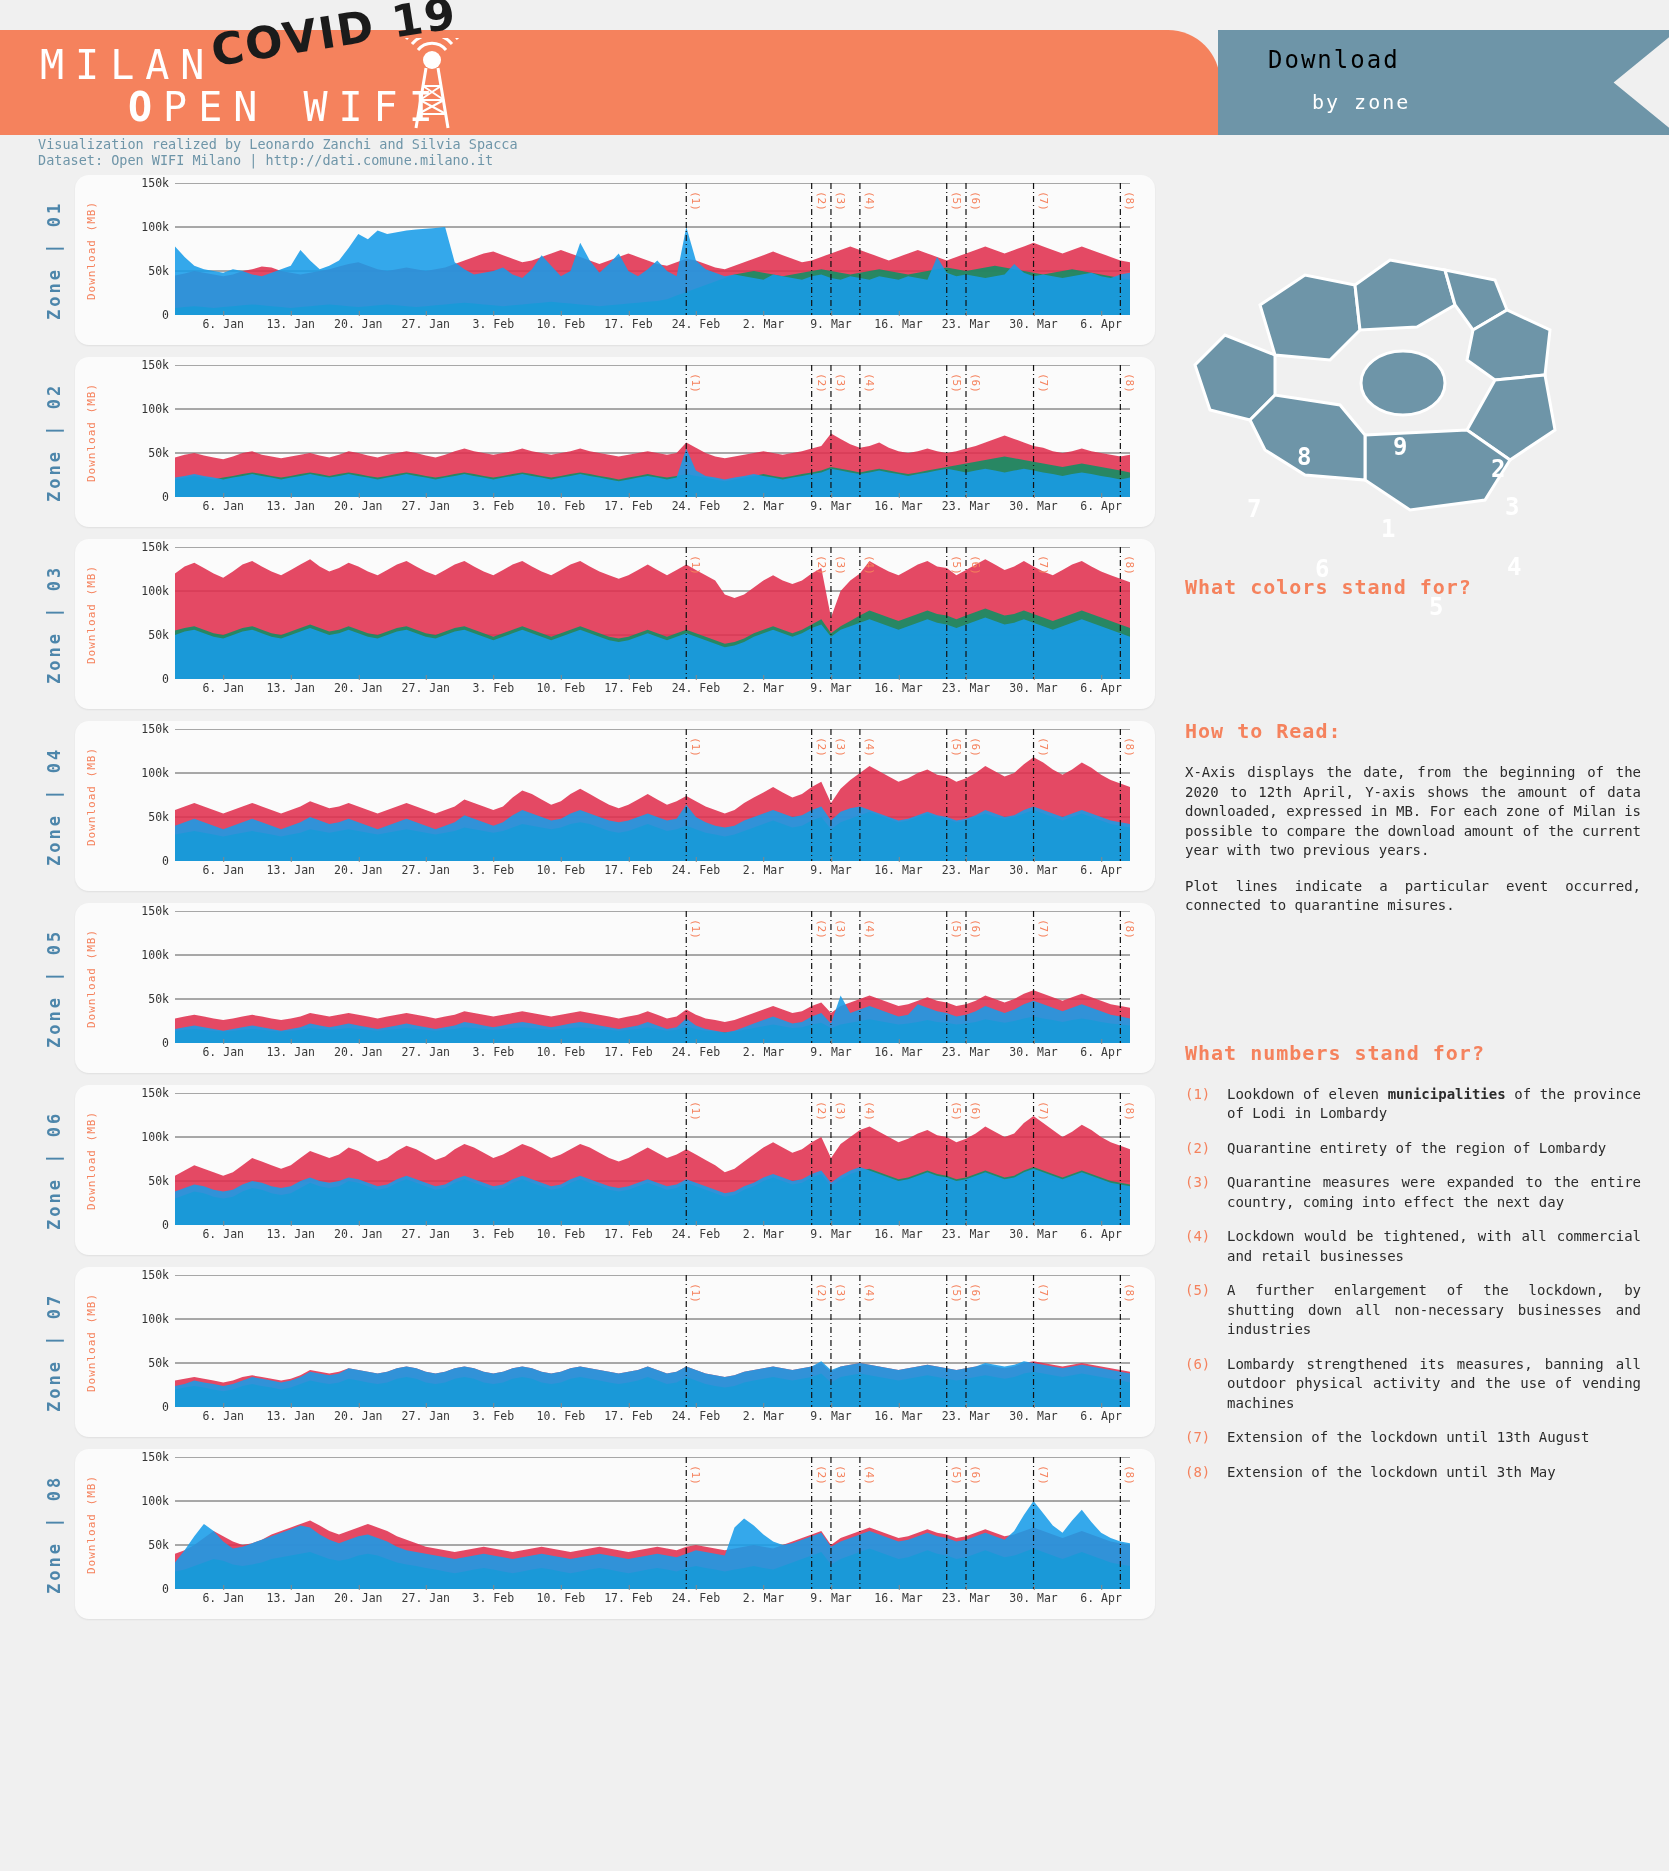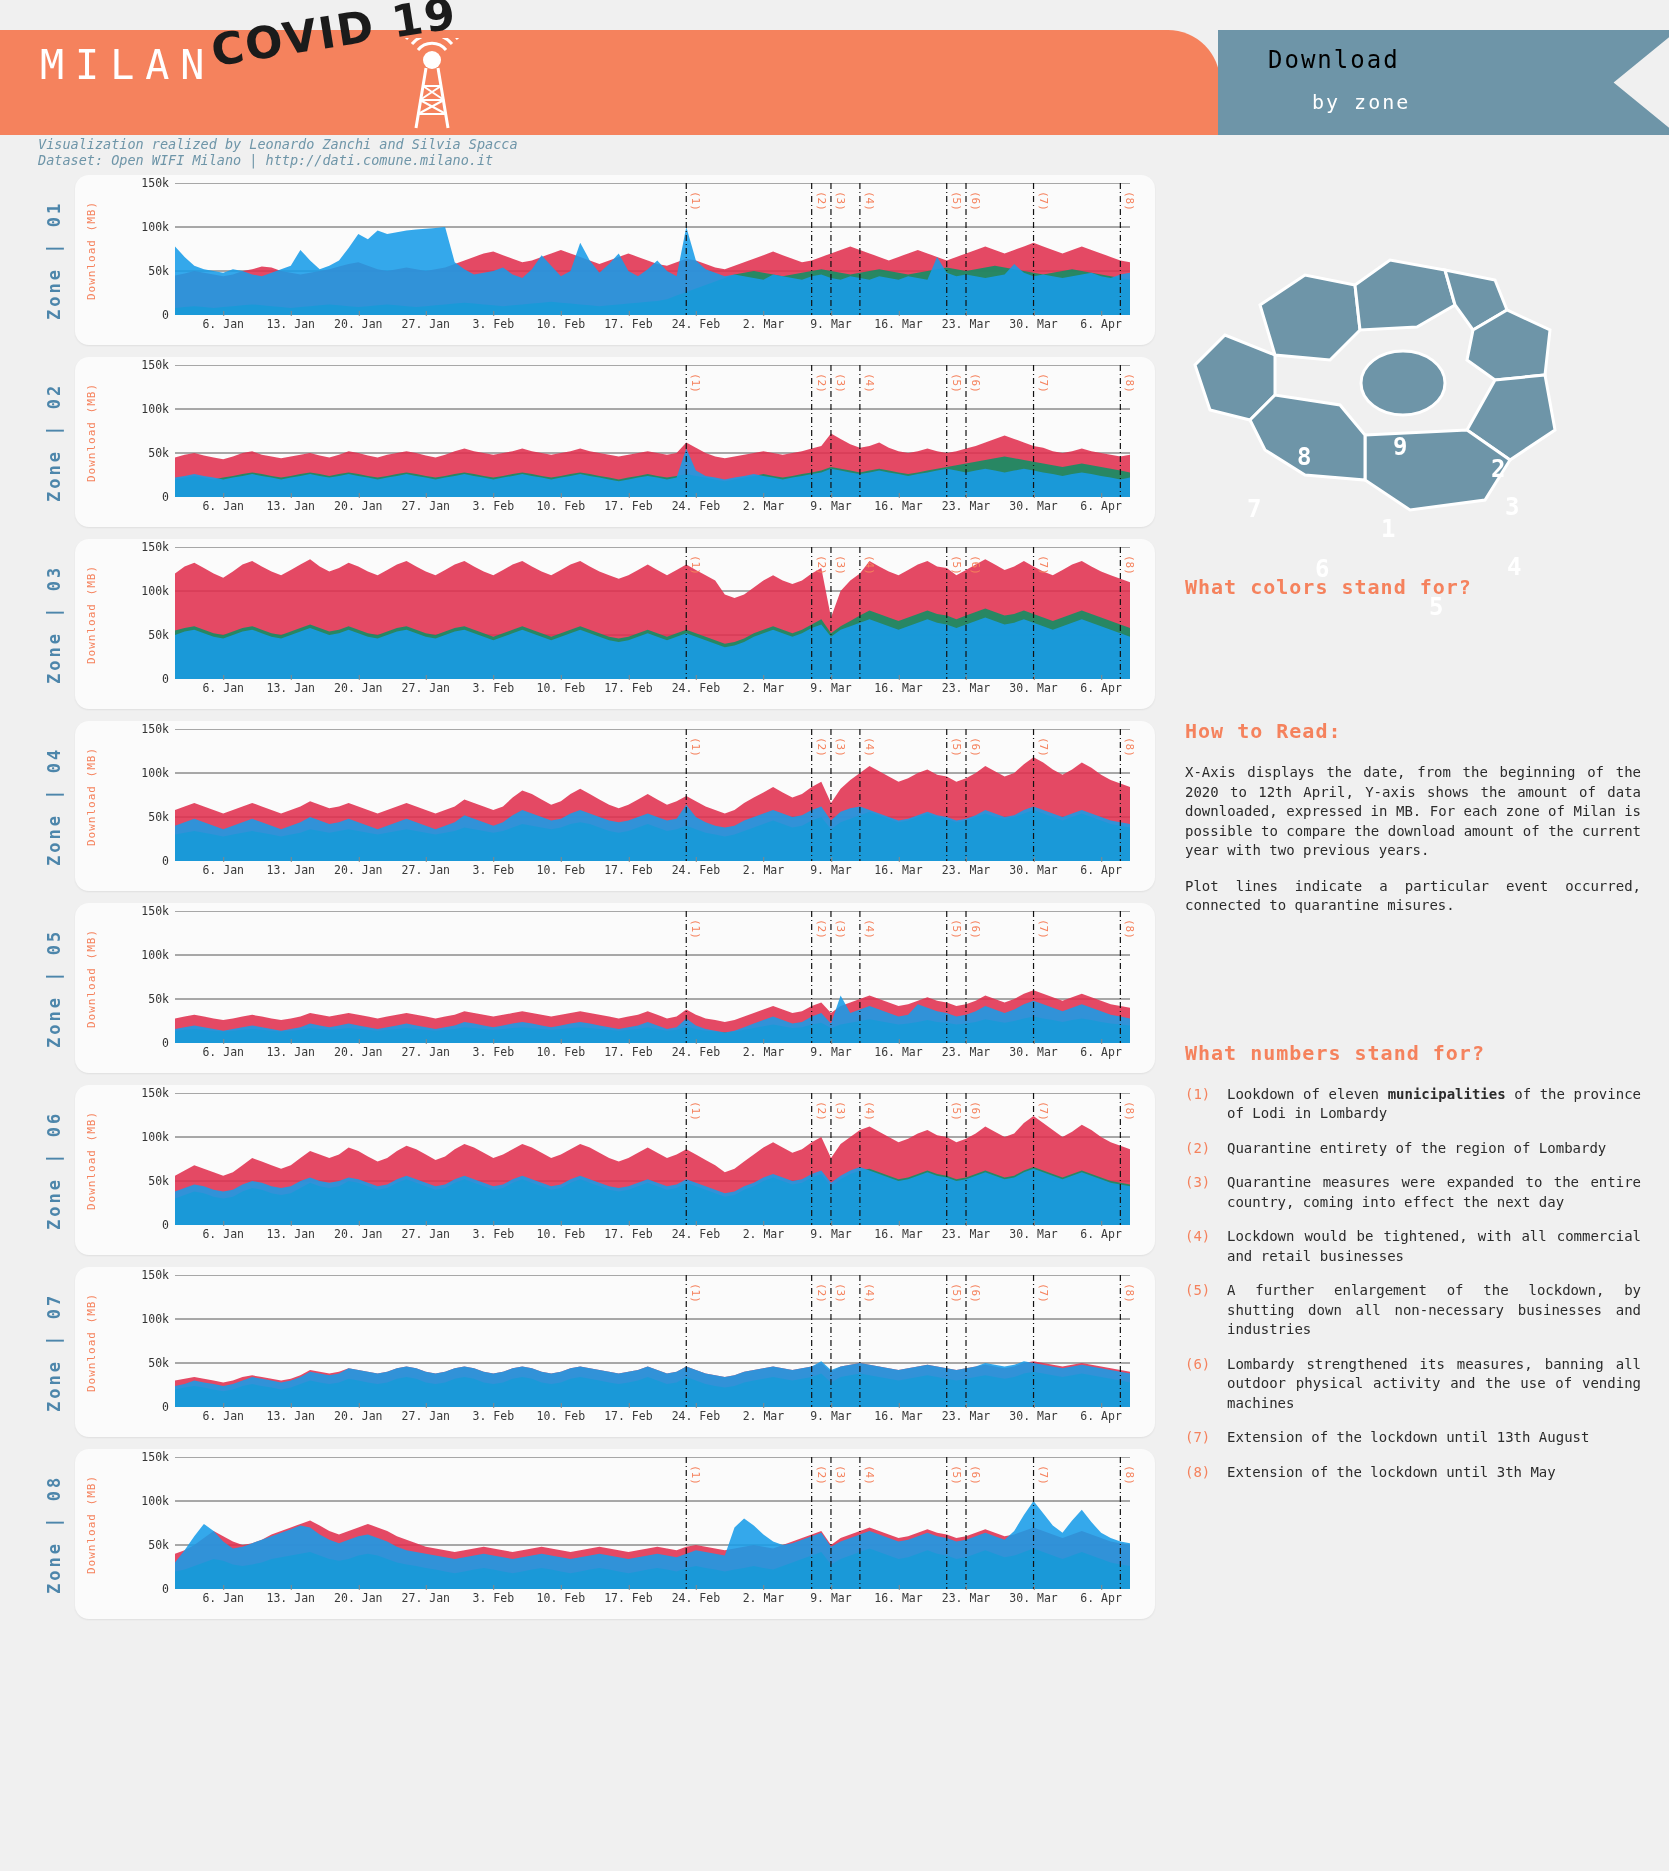--- a/index.html
+++ b/index.html
@@ -47,21 +47,21 @@
   .dl-title{
     position:absolute; left:1268px; top:46px;
     color:#000000; font-size:24px; letter-spacing:2px;
   }
   .dl-sub{
     position:absolute; left:1312px; top:90px;
     color:#ffffff; font-size:20px; letter-spacing:2px;
   }
   .credits{
     position:absolute; left:38px; top:136px;
-    color:#6e95a8; font-size:13.5px; line-height:16px;font-style:italic;
+    color:#6e95a8; font-size:13.5px; line-height:16px;
   }
 
   
   #charts { position:absolute; left:0; top:175px; width:1175px; }
   .chart-card{
     position:relative;
     background:#fbfbfb;
     border-radius:14px;
     margin:0 0 12px 75px;
     width:1080px;
@@ -130,20 +130,21 @@
   .num-val{ color:#2b2b2b; font-size:14px; line-height:19.5px; text-align:justify; }
   .num-val b{ font-weight:bold; }
 </style>
 </head>
 <body>
 
 <div id="header">
   <div class="banner-orange"></div>
   <div class="banner-blue"></div>
   <div class="title-milan">MILAN</div>
+  <div class="title-open"><span class="o-bold">O</span><span>PEN WIFI</span></div>
   <div class="covid-scribble">COVID 19</div>
   <svg class="wifi-tower" viewBox="0 0 80 92">
     <circle cx="40" cy="22" r="9" fill="#fff"></circle>
     <path d="M26 12 A18 18 0 0 1 54 12" stroke="#fff" stroke-width="3" fill="none"></path>
     <path d="M20 6 A26 26 0 0 1 60 6" stroke="#fff" stroke-width="3" fill="none"></path>
     <path d="M14 1 A34 34 0 0 1 66 1" stroke="#fff" stroke-width="3" fill="none"></path>
     <path d="M34 30 L24 90 M46 30 L56 90" stroke="#fff" stroke-width="3" fill="none"></path>
     <path d="M31 48 L49 48 M28 62 L52 62 M26 76 L54 76" stroke="#fff" stroke-width="2.2" fill="none"></path>
     <path d="M31 48 L52 62 M49 48 L28 62 M28 62 L54 76 M52 62 L26 76" stroke="#fff" stroke-width="2" fill="none"></path>
   </svg>

